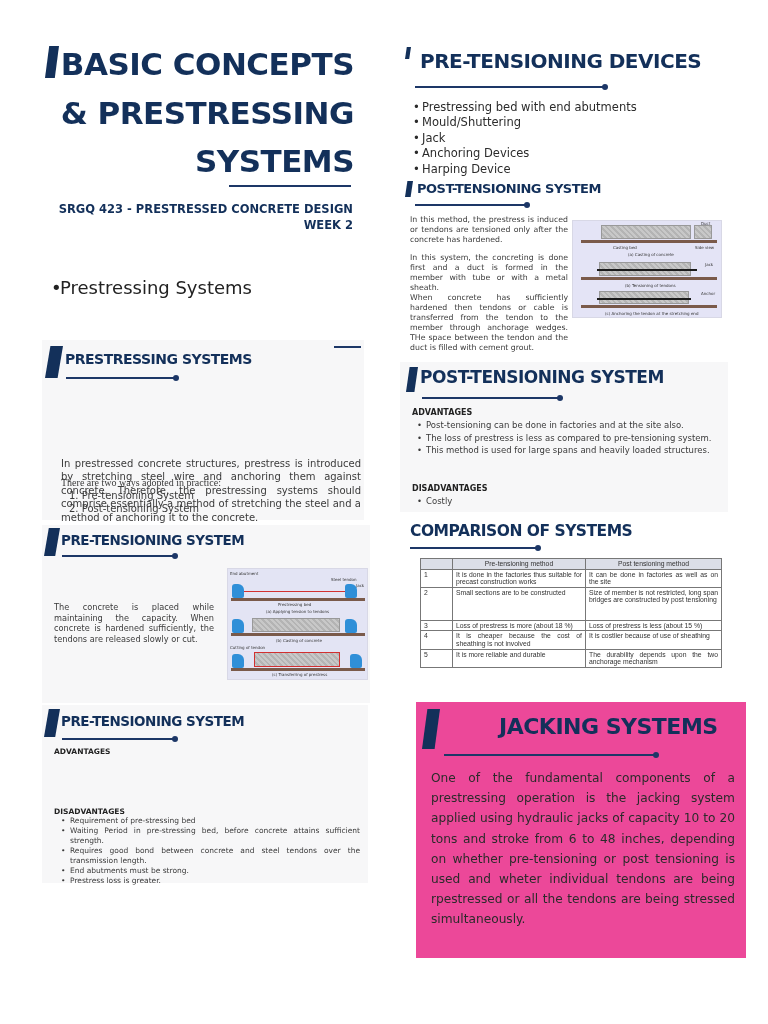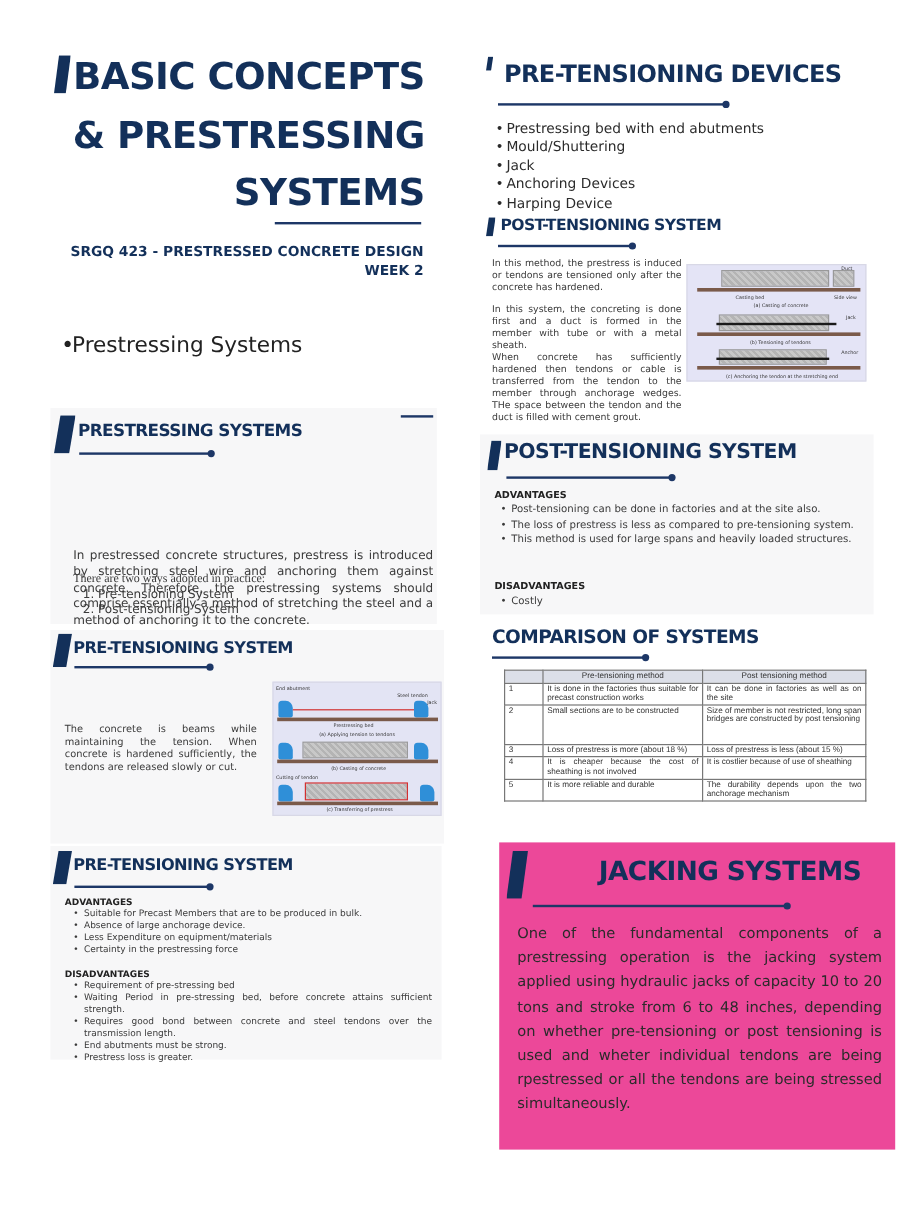--- a/index.html
+++ b/index.html
@@ -52,21 +52,21 @@
   <div class="p" style="left:19px;top:69px;width:300px;font-size:10px;line-height:13.4px;margin-top:48px;">In prestressed concrete structures, prestress is introduced by stretching steel wire and anchoring them against concrete. Therefore, the prestressing systems should comprise essentially a method of stretching the steel and a method of anchoring it to the concrete.</div>
   <div class="p" style="left:19px;top:136px;width:300px;font-size:10px;line-height:13px;font-family:Liberation Serif, serif;">There are two ways adopted in practice:</div>
   <div class="p" style="left:27px;top:149px;font-size:10px;line-height:13px;">1. Pre-tensioning System</div>
   <div class="p" style="left:27px;top:162px;font-size:10px;line-height:13px;">2. Post-tensioning System</div>
 </div>
 
 <div class="slide" style="left:42px;top:525px;width:328px;height:178px;">
   <div class="slash" style="left:2px;top:3px;width:16px;height:28px;"></div>
   <div class="h" style="left:19px;top:7px;font-size:13.5px;">PRE-TENSIONING SYSTEM</div>
   <div class="rule" style="left:20px;top:30px;width:113px;"></div>
-  <div class="p" style="left:12px;top:77px;width:160px;">The concrete is beams while maintaining the tension. When concrete is hardened sufficiently, the tendons are released slowly or cut.</div>
+  <div class="p" style="left:12px;top:77px;width:160px;">The concrete is placed while maintaining the capacity. When concrete is hardened sufficiently, the tendons are released slowly or cut.</div>
   <div class="diagram" style="left:185px;top:43px;width:141px;height:112px;">
     <div class="cap" style="left:2px;top:2px;">End abutment</div>
     <div class="cap" style="left:103px;top:8px;">Steel tendon</div>
     <div class="cap" style="left:128px;top:14px;">Jack</div>
     <div class="abut" style="left:4px;top:15px;"></div>
     <div class="abut" style="left:117px;top:15px;"></div>
     <div class="tendon" style="left:16px;top:22px;width:101px;"></div>
     <div class="bed" style="left:3px;top:29px;width:134px;"></div>
     <div class="cap" style="left:50px;top:33px;">Prestressing bed</div>
     <div class="cap" style="left:38px;top:40px;">(a) Applying tension to tendons</div>
@@ -82,26 +82,20 @@
     <div class="bed" style="left:3px;top:99px;width:134px;"></div>
     <div class="cap" style="left:44px;top:103px;">(c) Transferring of prestress</div>
   </div>
 </div>
 
 <div class="slide" style="left:42px;top:705px;width:326px;height:178px;">
   <div class="slash" style="left:2px;top:4px;width:16px;height:28px;"></div>
   <div class="h" style="left:19px;top:8px;font-size:13.5px;">PRE-TENSIONING SYSTEM</div>
   <div class="rule" style="left:20px;top:33px;width:113px;"></div>
   <div class="p lbl" style="left:12px;top:42px;font-size:7.5px;line-height:9px;">ADVANTAGES</div>
-  <ul class="b p" style="left:18px;top:51px;width:300px;font-size:7.5px;line-height:10px;text-align:left;">
-    <li>Suitable for Precast Members that are to be produced in bulk.</li>
-    <li>Absence of large anchorage device.</li>
-    <li>Less Expenditure on equipment/materials</li>
-    <li>Certainty in the prestressing force</li>
-  </ul>
   <div class="p lbl" style="left:12px;top:102px;font-size:7.5px;line-height:9px;">DISADVANTAGES</div>
   <ul class="b p" style="left:18px;top:111px;width:300px;font-size:7.5px;line-height:10px;">
     <li>Requirement of pre-stressing bed</li>
     <li>Waiting Period in pre-stressing bed, before concrete attains sufficient strength.</li>
     <li>Requires good bond between concrete and steel tendons over the transmission length.</li>
     <li>End abutments must be strong.</li>
     <li>Prestress loss is greater.</li>
   </ul>
 </div>
 

